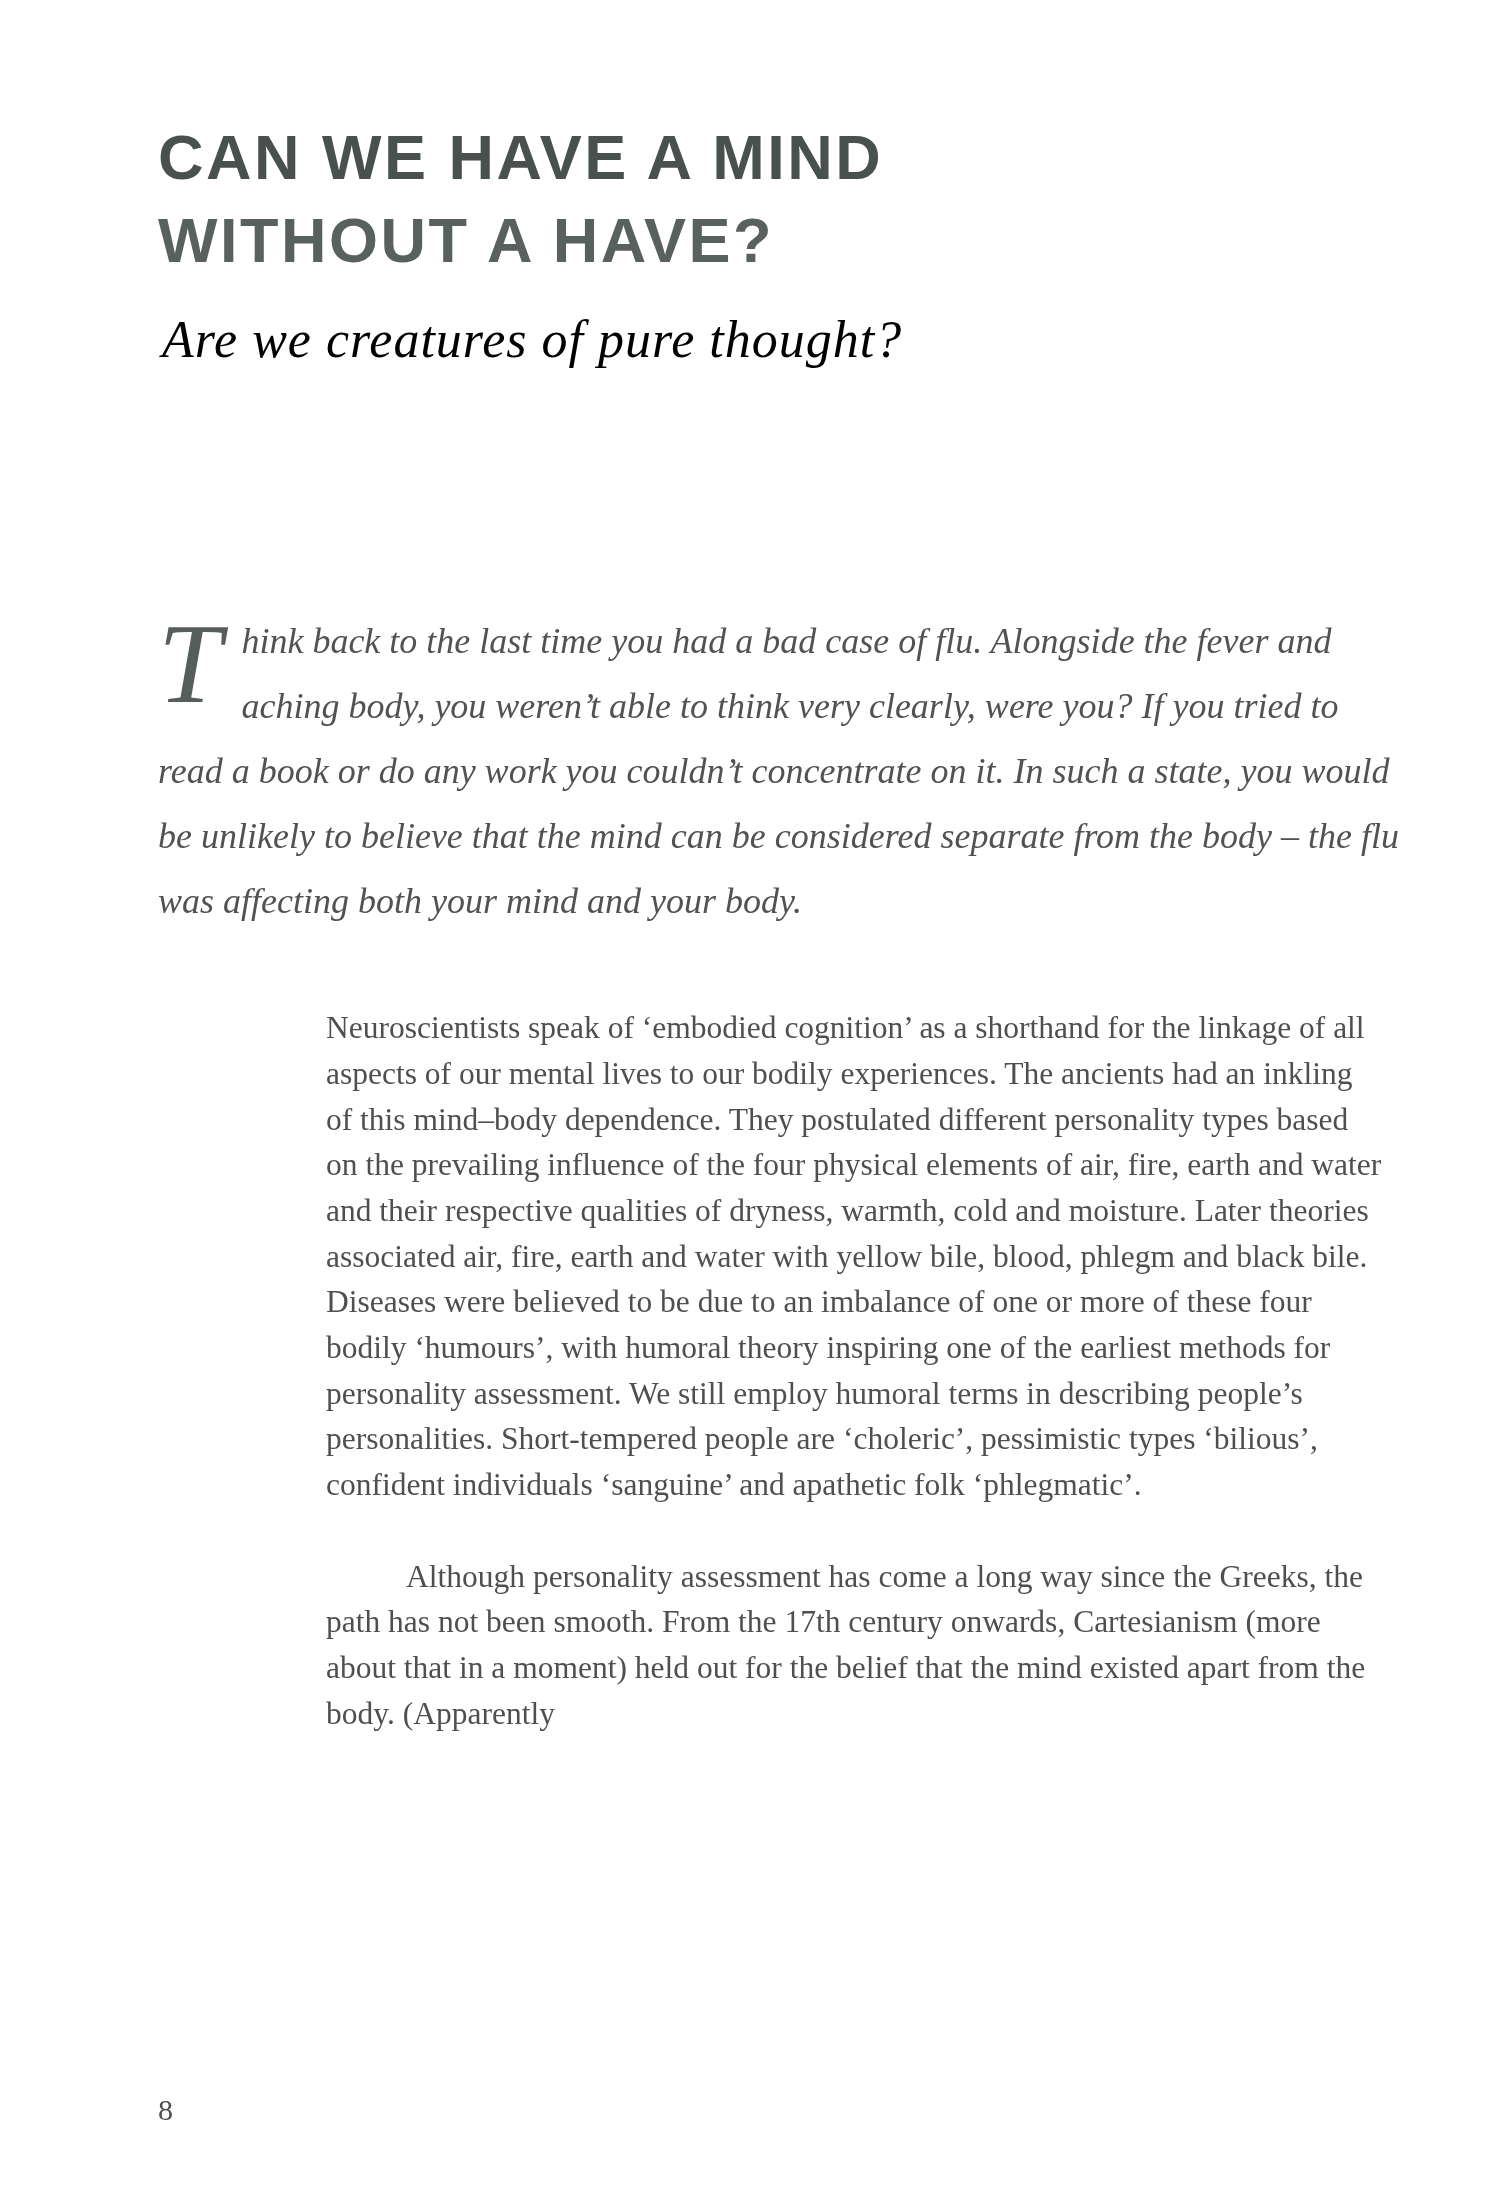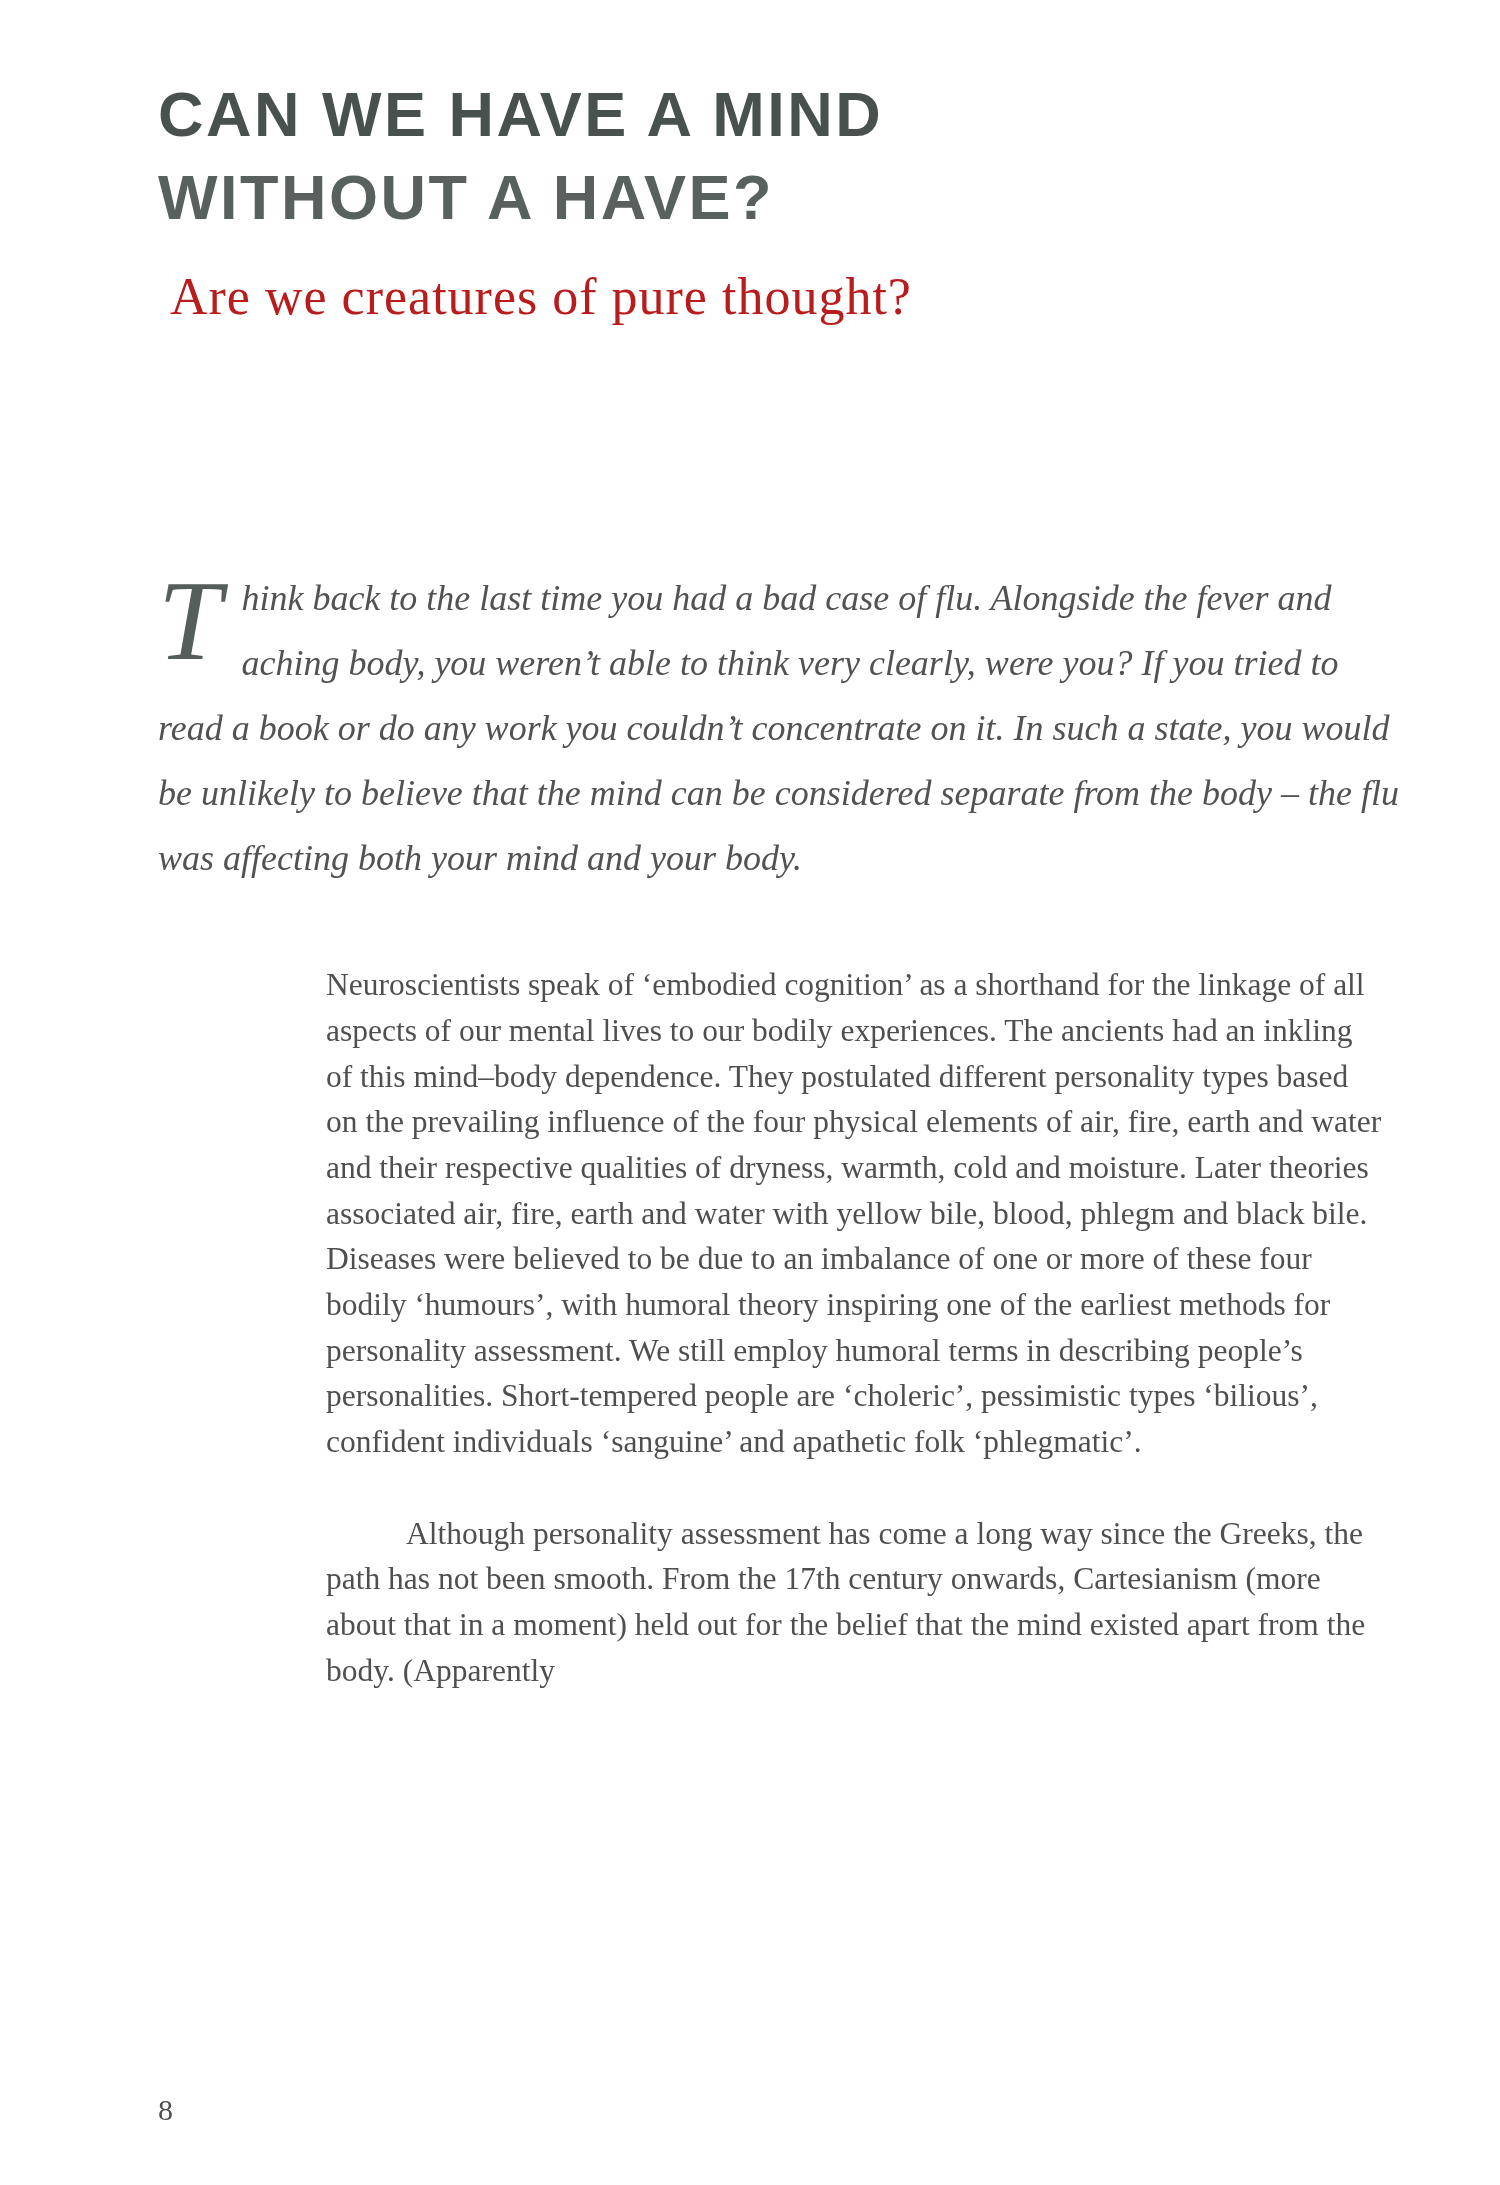--- a/index.html
+++ b/index.html
@@ -6,21 +6,21 @@
     margin: 0;
     padding: 0;
     background: #ffffff;
   }
   .page {
     position: relative;
     width: 1500px;
     height: 2185px;
     background: #ffffff;
     box-sizing: border-box;
-    padding: 73px 100px 0 158px;
+    padding: 116px 100px 0 158px;
     font-family: "Liberation Serif", serif;
     color: #4e504f;
     overflow: hidden;
   }
   .chapter-title {
     margin: 0;
     font-family: "Liberation Sans", sans-serif;
     font-weight: 700;
     font-size: 63px;
     line-height: 1.32;
@@ -28,26 +28,27 @@
     color: #49514f;
   }
   .chapter-title .line {
     display: block;
   }
   .chapter-title .line2 {
     color: #59615f;
     text-shadow: 0 0 1px rgba(255,255,255,0.55);
   }
   .subtitle {
-    margin: 28px 0 0 12px;
+    margin: 28px 0 0 4px;
     font-family: "Liberation Serif", serif;
+    font-style: italic;
     font-weight: 400;
     font-size: 52px;
     letter-spacing: 1px;
-    color: #b91c1c;
+    color: #000000;
   }
   .lead {
     margin-top: 240px;
     max-width: 1250px;
     font-style: italic;
     font-size: 36px;
     line-height: 1.8;
     color: #50534f;
   }
   .dropcap {

